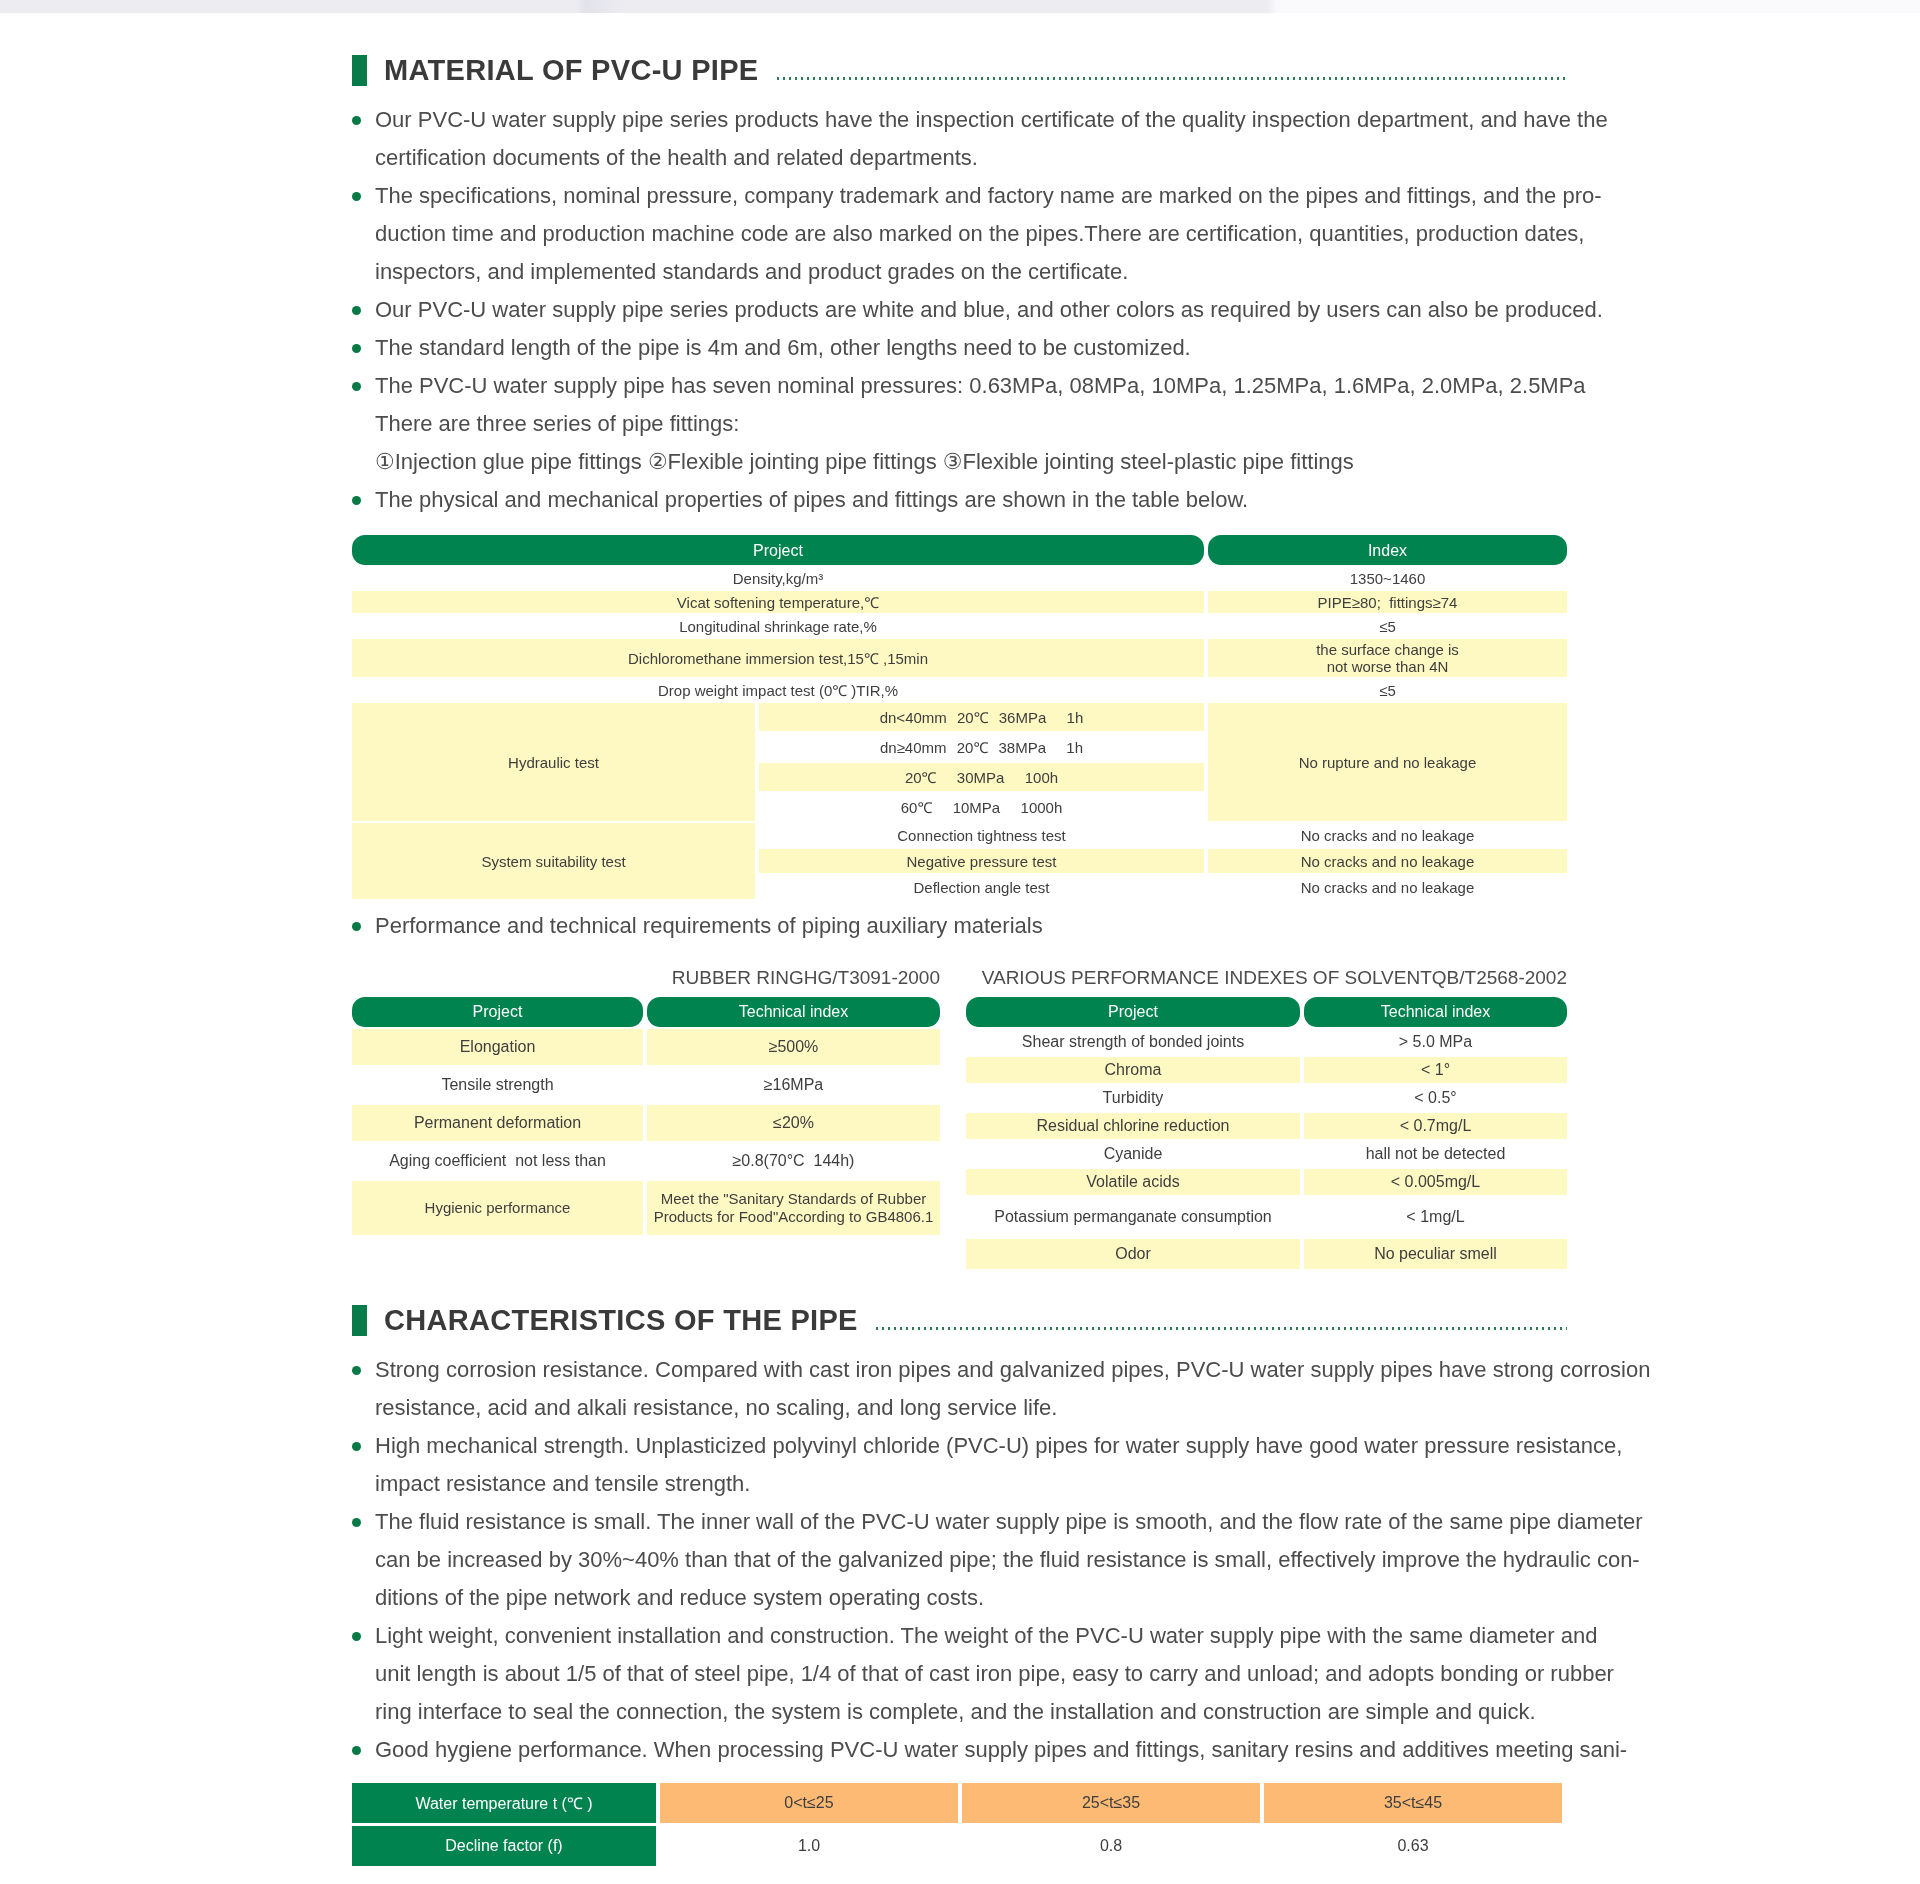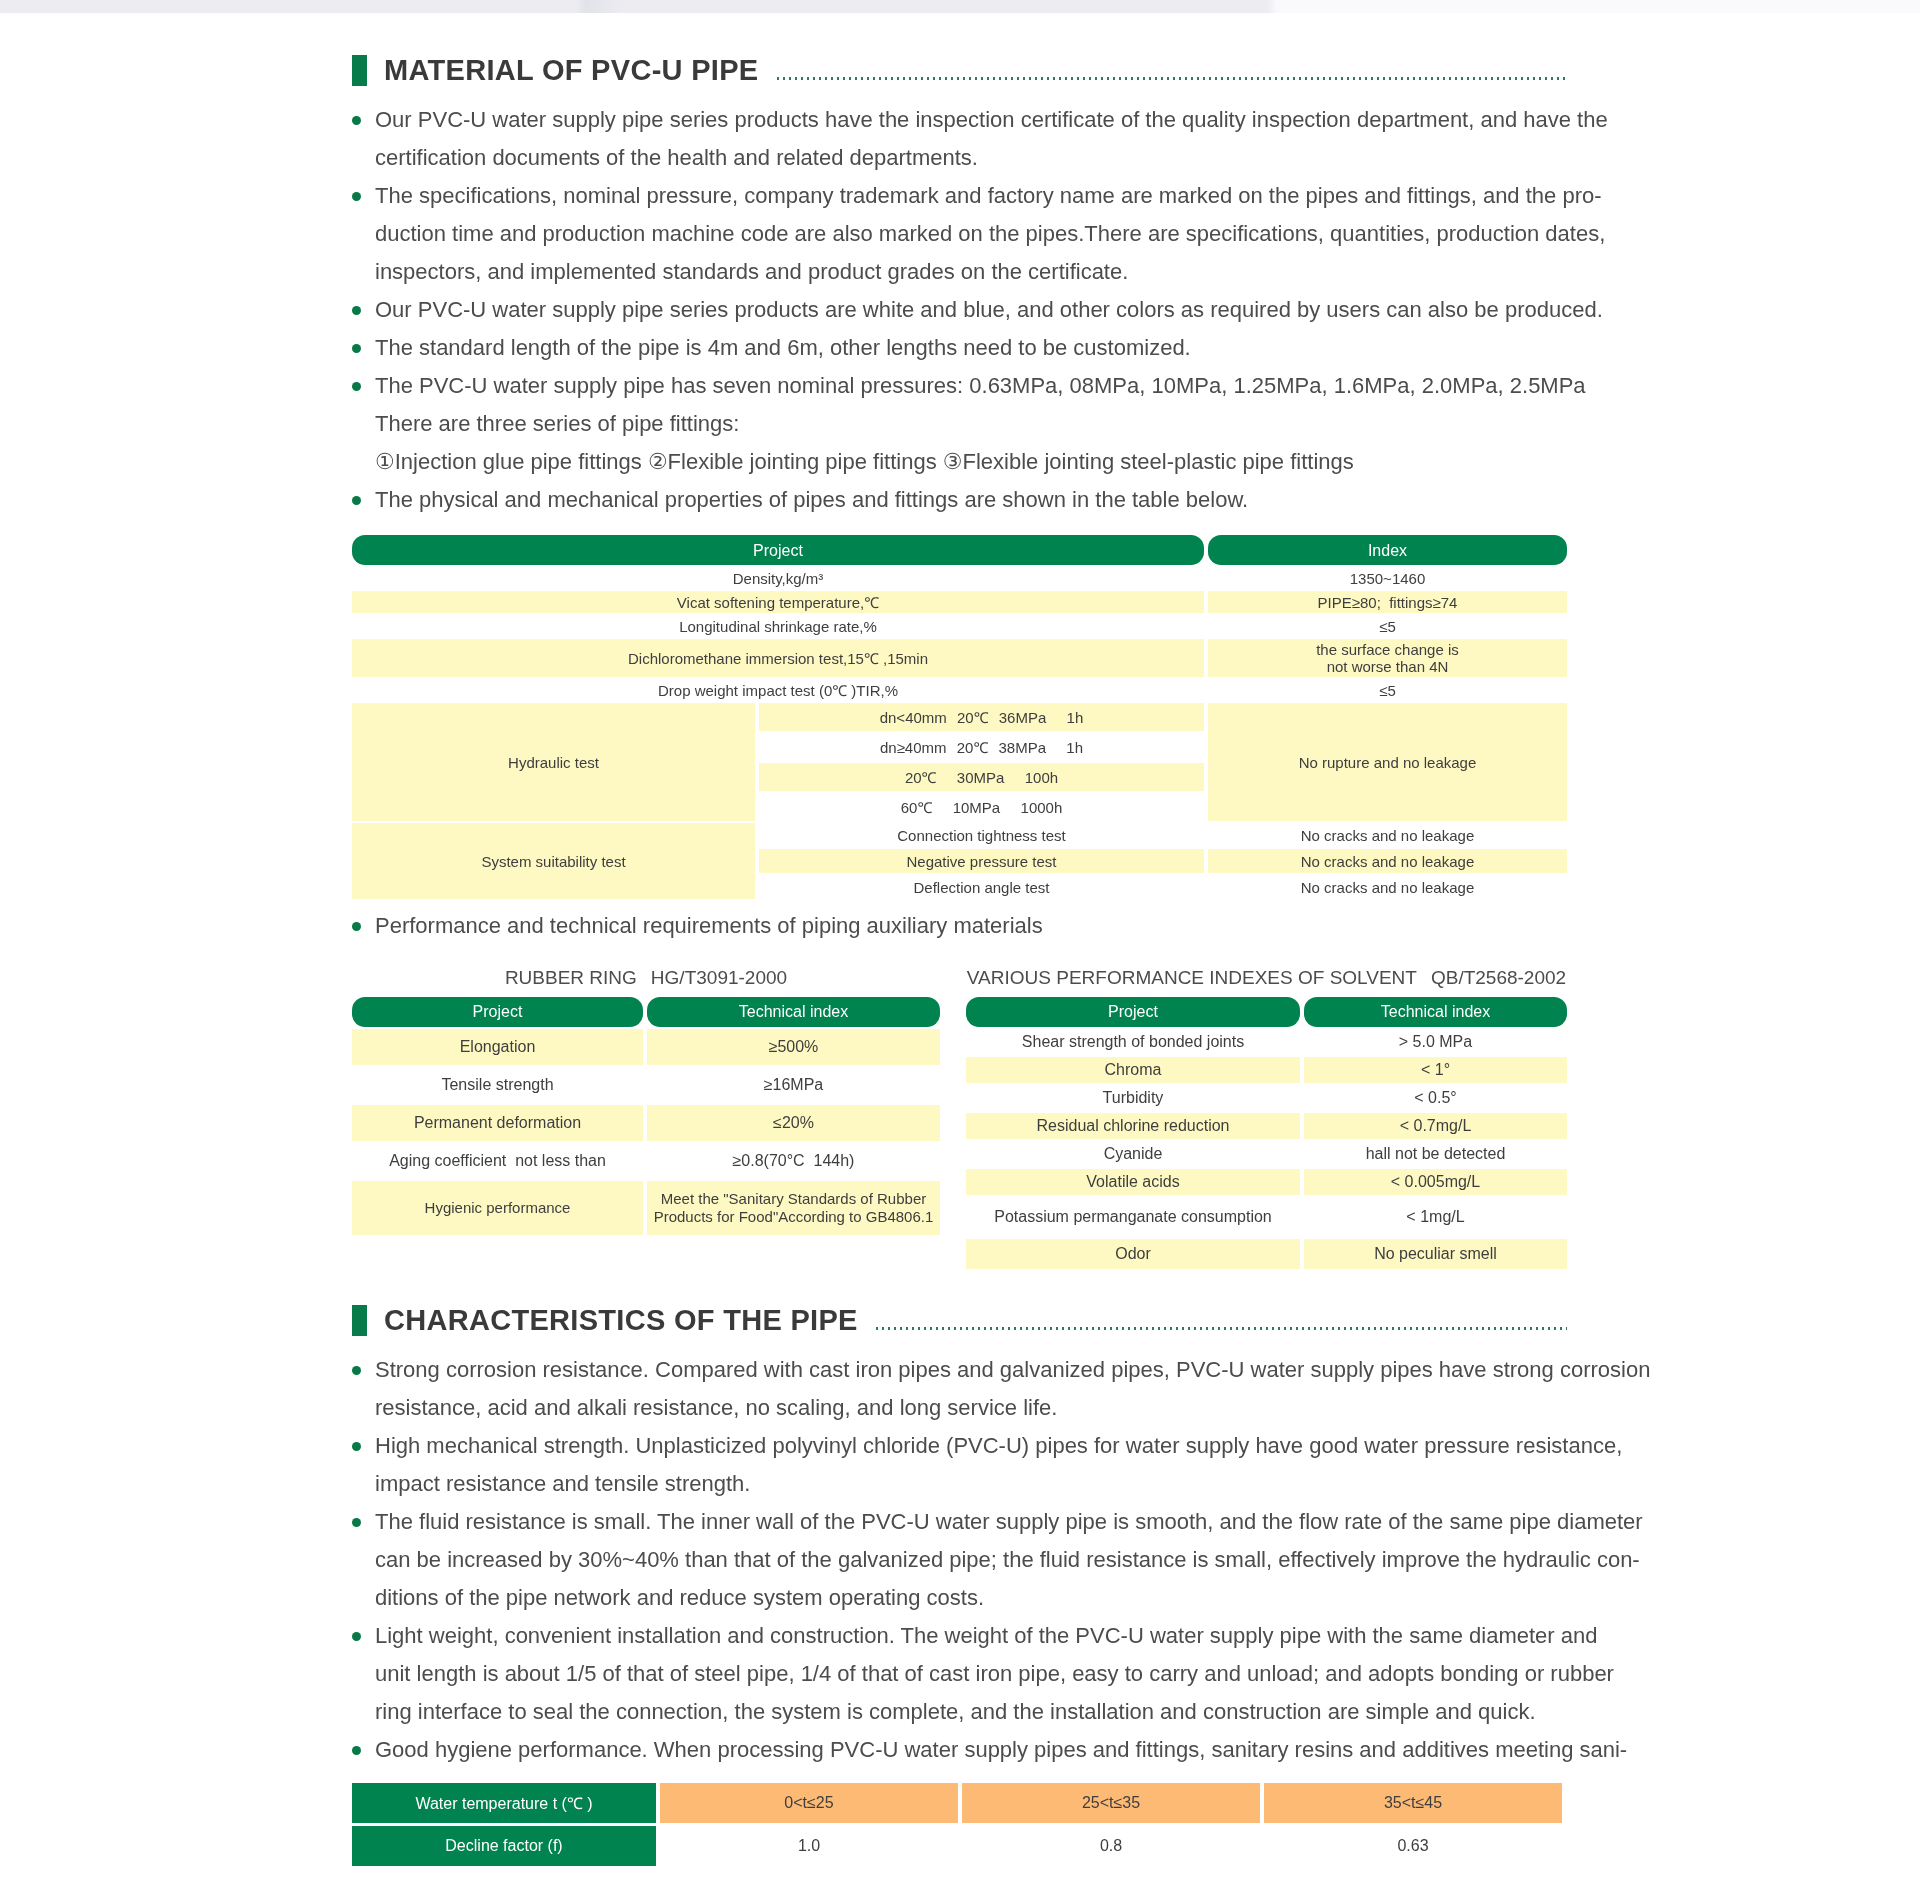--- a/index.html
+++ b/index.html
@@ -47,21 +47,21 @@
   .h-sys{height:24px;}
   .bg-green{background:#00834E;color:#ffffff;font-size:16px;border-radius:13px;}
   .bg-gray{background:#fef9c3;}
   .cond{word-spacing:6px;}
 
   
   .side-tables{display:flex;margin-top:16px;gap:26px;}
   .side{flex:none;}
   .side.left{width:588px;}
   .side.right{width:601px;}
-  .side-label{display:flex;justify-content:center;align-items:flex-end;font-size:19px;color:#4c4c4c;height:28px;margin-bottom:8px;gap:14px;}
+  .side-label{display:flex;justify-content:flex-end;align-items:flex-end;font-size:19px;color:#4c4c4c;height:28px;margin-bottom:8px;}
   .kvtable{display:flex;flex-direction:column;gap:2px;font-size:16px;color:#3e3e3e;}
   .kv-row{display:flex;gap:4px;}
   .kv-cell{display:flex;align-items:center;justify-content:center;text-align:center;white-space:pre-wrap;line-height:18px;}
   .lw1{width:291px;flex:none;}
   .lw2{width:293px;flex:none;}
   .rw1{width:334px;flex:none;}
   .rw2{width:263px;flex:none;}
   .lh{height:36px;}
   .lh-tall{height:54px;font-size:15px;}
   .rh{height:26px;}
@@ -92,21 +92,21 @@
         <span class="dot"></span>
         <div class="lines">
           <div class="line">Our PVC-U water supply pipe series products have the inspection certificate of the quality inspection department, and have the</div>
           <div class="line">certification documents of the health and related departments.</div>
         </div>
       </li>
       <li>
         <span class="dot"></span>
         <div class="lines">
           <div class="line">The specifications, nominal pressure, company trademark and factory name are marked on the pipes and fittings, and the pro-</div>
-          <div class="line">duction time and production machine code are also marked on the pipes.There are specifications, quantities, production dates,</div>
+          <div class="line">duction time and production machine code are also marked on the pipes.There are certification, quantities, production dates,</div>
           <div class="line">inspectors, and implemented standards and product grades on the certificate.</div>
         </div>
       </li>
       <li>
         <span class="dot"></span>
         <div class="lines">
           <div class="line">Our PVC-U water supply pipe series products are white and blue, and other colors as required by users can also be produced.</div>
         </div>
       </li>
       <li>

